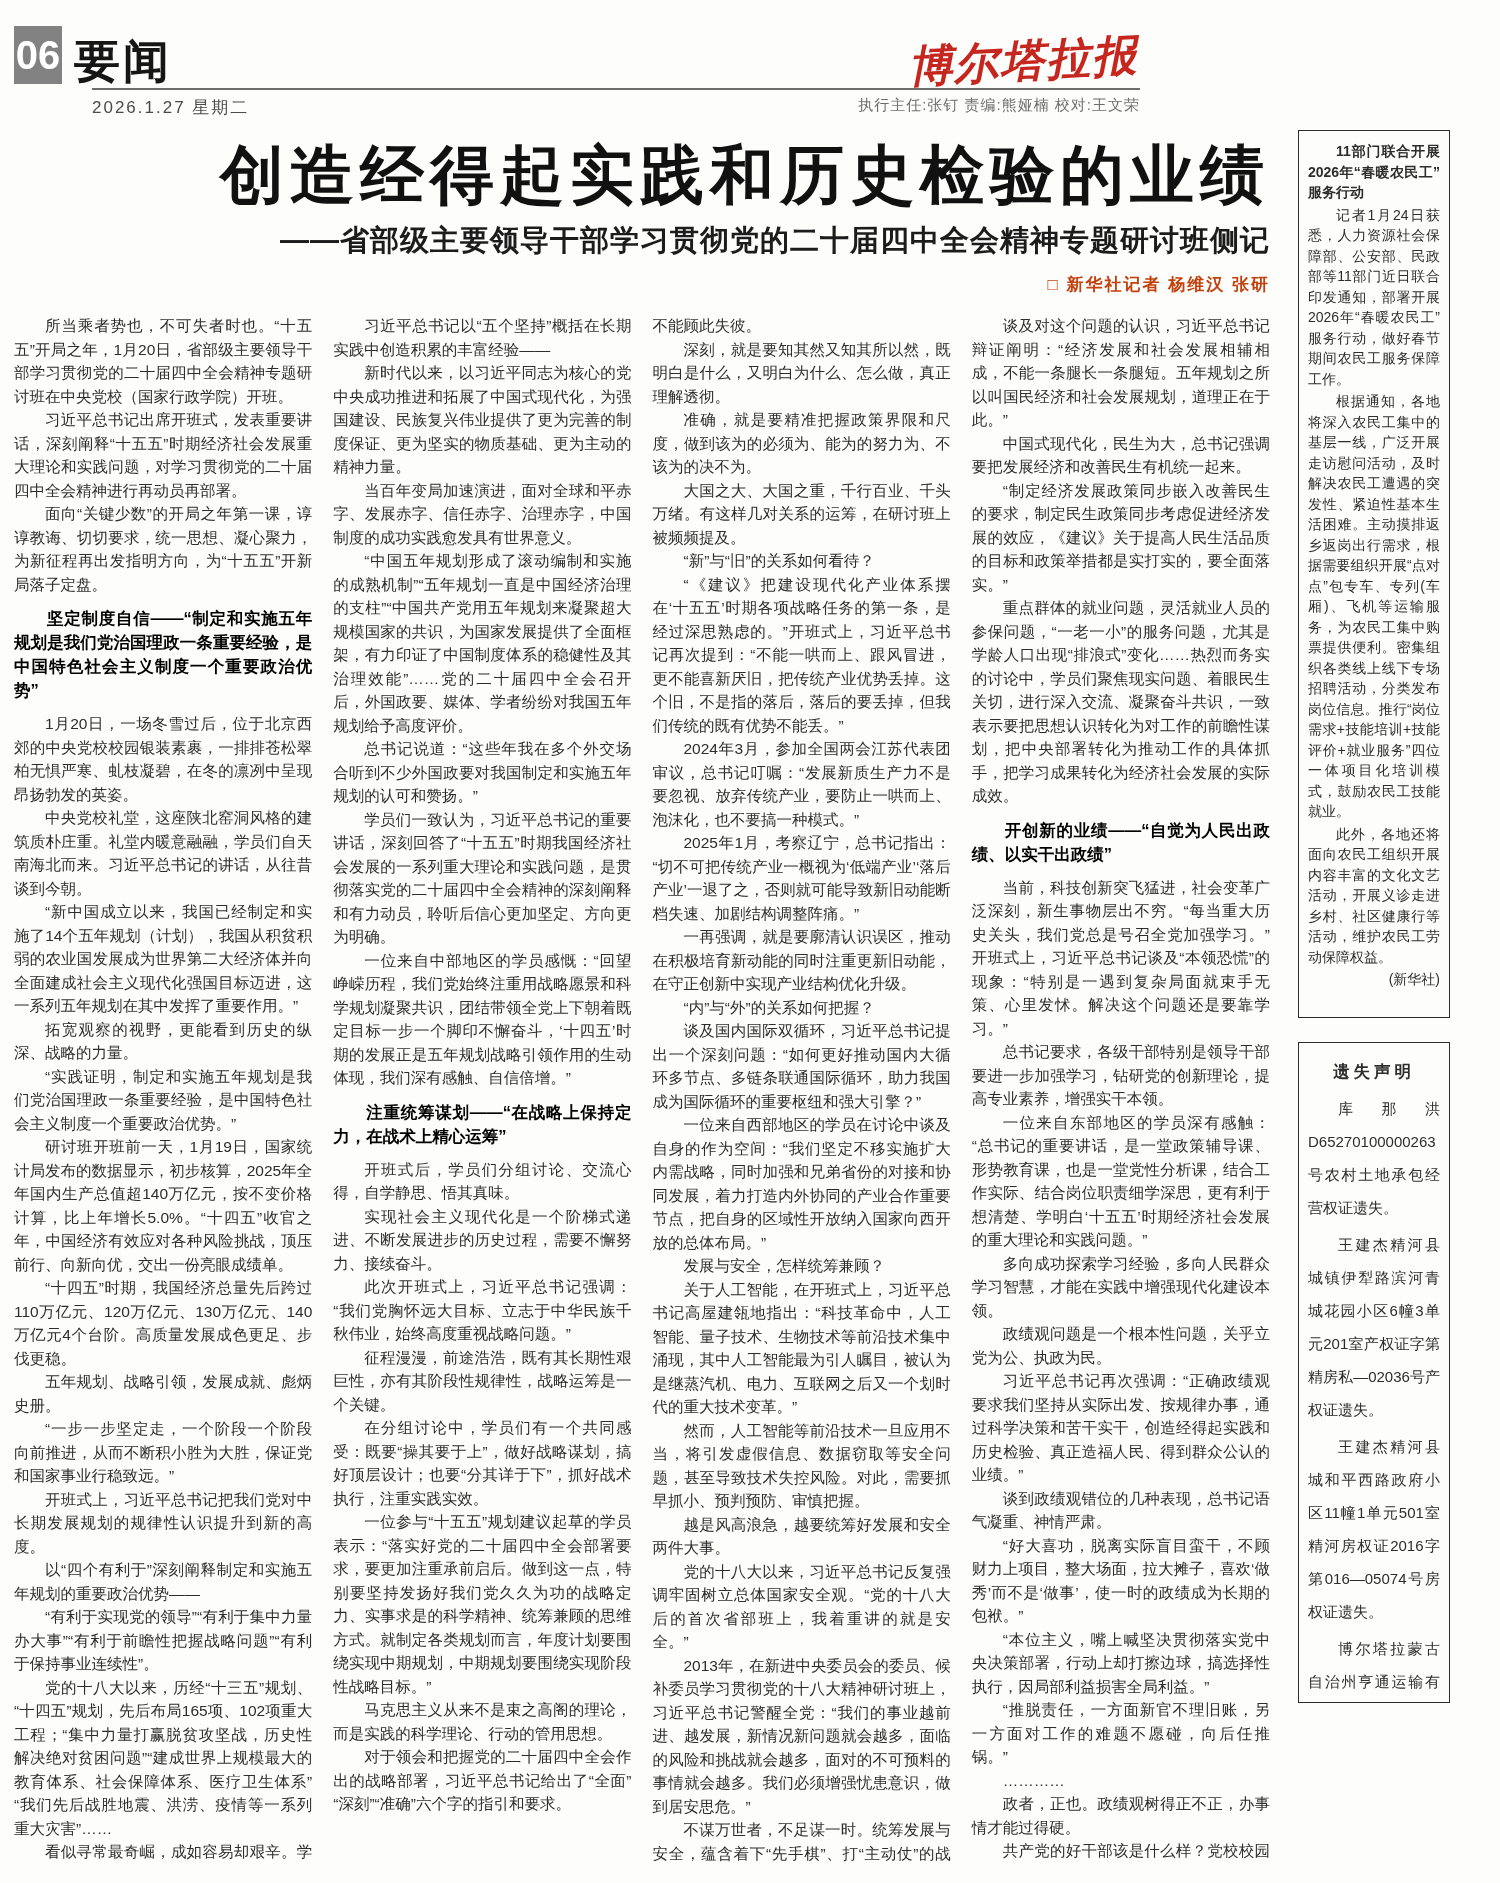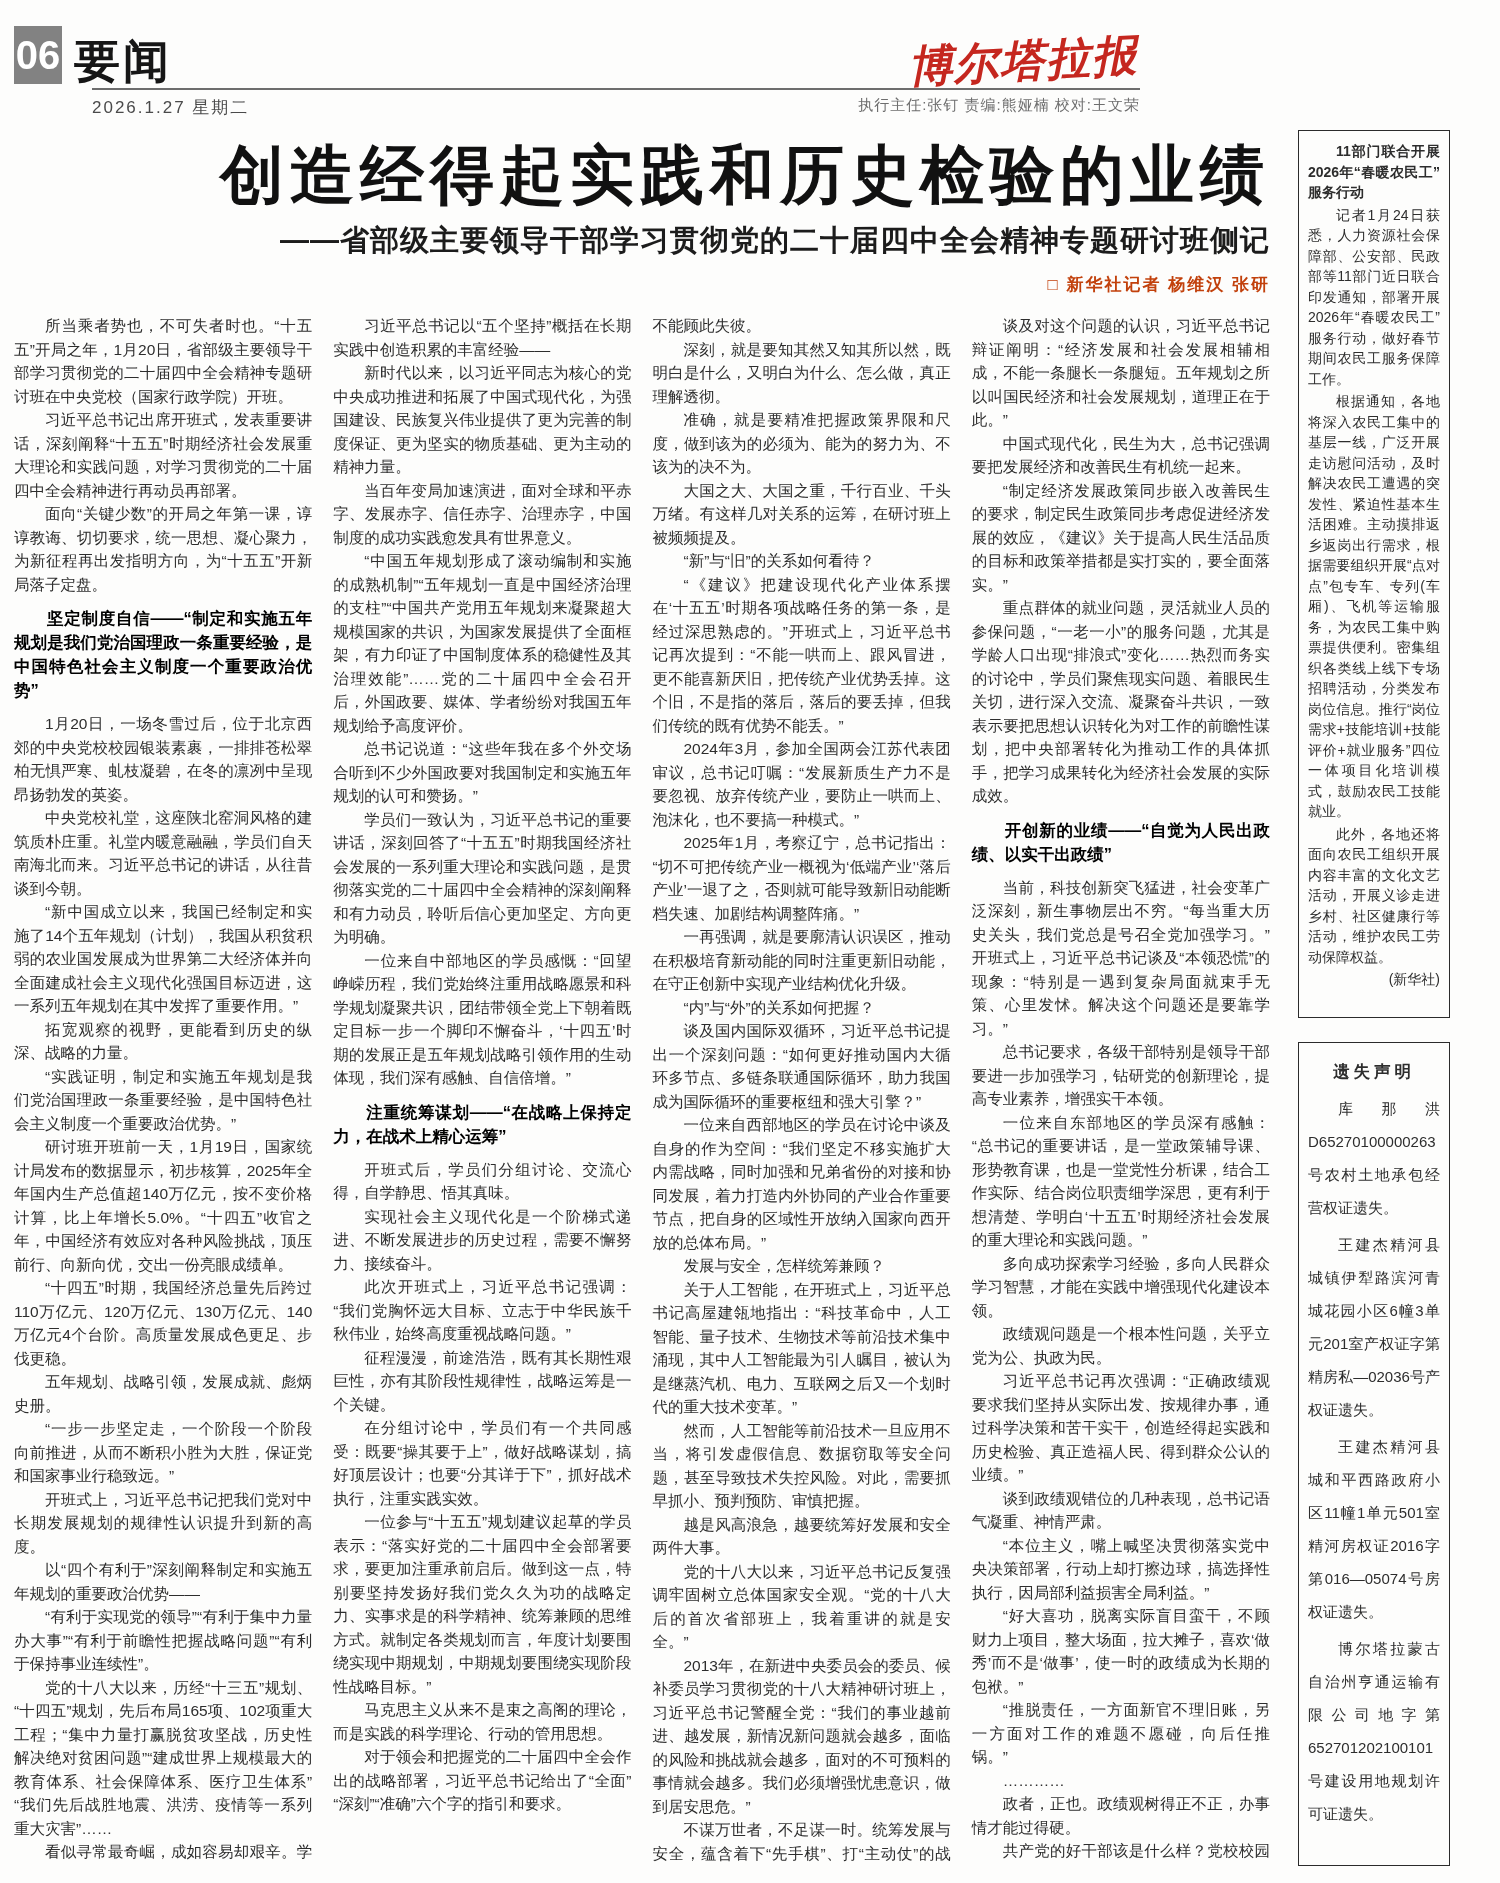--- a/index.html
+++ b/index.html
@@ -36,21 +36,21 @@
     text-indent:2em;text-align:justify;line-height:24px;}
   .bold{font-weight:bold;}
   .a-right{text-align:right;text-indent:0;}
   .a-noind{text-indent:0;}
   
   .sidebar{flex:none;width:152px;margin-left:28px;padding-top:104px;box-sizing:border-box;}
   .box{border:1px solid #2b2b2b;box-sizing:border-box;padding:10px 9px;
     text-align:justify;color:#2d2d2d;overflow:hidden;}
   .box1{height:888px;font-size:14px;line-height:20.5px;}
   .box1 .para{margin:0 0 2px;}
-  .box2{height:824px;margin-top:24px;font-size:15px;line-height:33px;}
+  .box2{height:661px;margin-top:24px;font-size:15px;line-height:33px;}
   .box2 .lost-title{text-align:center;font-weight:bold;font-size:16.5px;
     margin:2px 0 4px;letter-spacing:4px;}
   .box2 .para{margin:0 0 4px;}
 </style>
 </head>
 <body>
 
 <div class="page">
   <div class="main">
 
@@ -139,22 +139,22 @@
           <p class="para">“制定经济发展政策同步嵌入改善民生的要求，制定民生政策同步考虑促进经济发展的效应，《建议》关于提高人民生活品质的目标和政策举措都是实打实的，要全面落实。”</p>
           <p class="para">重点群体的就业问题，灵活就业人员的参保问题，“一老一小”的服务问题，尤其是学龄人口出现“排浪式”变化……热烈而务实的讨论中，学员们聚焦现实问题、着眼民生关切，进行深入交流、凝聚奋斗共识，一致表示要把思想认识转化为对工作的前瞻性谋划，把中央部署转化为推动工作的具体抓手，把学习成果转化为经济社会发展的实际成效。</p>
           <h3 class="subhead">开创新的业绩——“自觉为人民出政绩、以实干出政绩”</h3>
           <p class="para">当前，科技创新突飞猛进，社会变革广泛深刻，新生事物层出不穷。“每当重大历史关头，我们党总是号召全党加强学习。”开班式上，习近平总书记谈及“本领恐慌”的现象：“特别是一遇到复杂局面就束手无策、心里发怵。解决这个问题还是要靠学习。”</p>
           <p class="para">总书记要求，各级干部特别是领导干部要进一步加强学习，钻研党的创新理论，提高专业素养，增强实干本领。</p>
           <p class="para">一位来自东部地区的学员深有感触：“总书记的重要讲话，是一堂政策辅导课、形势教育课，也是一堂党性分析课，结合工作实际、结合岗位职责细学深思，更有利于想清楚、学明白‘十五五’时期经济社会发展的重大理论和实践问题。”</p>
           <p class="para">多向成功探索学习经验，多向人民群众学习智慧，才能在实践中增强现代化建设本领。</p>
           <p class="para">政绩观问题是一个根本性问题，关乎立党为公、执政为民。</p>
           <p class="para">习近平总书记再次强调：“正确政绩观要求我们坚持从实际出发、按规律办事，通过科学决策和苦干实干，创造经得起实践和历史检验、真正造福人民、得到群众公认的业绩。”</p>
           <p class="para">谈到政绩观错位的几种表现，总书记语气凝重、神情严肃。</p>
+          <p class="para">“好大喜功，脱离实际盲目蛮干，不顾财力上项目，整大场面，拉大摊子，喜欢‘做秀’而不是‘做事’，使一时的政绩成为长期的包袱。”</p>
           <p class="para">“本位主义，嘴上喊坚决贯彻落实党中央决策部署，行动上却打擦边球，搞选择性执行，因局部利益损害全局利益。”</p>
-          <p class="para">“好大喜功，脱离实际盲目蛮干，不顾财力上项目，整大场面，拉大摊子，喜欢‘做秀’而不是‘做事’，使一时的政绩成为长期的包袱。”</p>
           <p class="para">“推脱责任，一方面新官不理旧账，另一方面对工作的难题不愿碰，向后任推锅。”</p>
           <p class="para">…………</p>
           <p class="para">政者，正也。政绩观树得正不正，办事情才能过得硬。</p>
           <p class="para">共产党的好干部该是什么样？党校校园内，焦裕禄和谷文昌两位县委书记的塑像，让历史的丰碑于此具象化。</p>
         </div>
     </div>
 
   </div>
 
   <aside class="sidebar">

